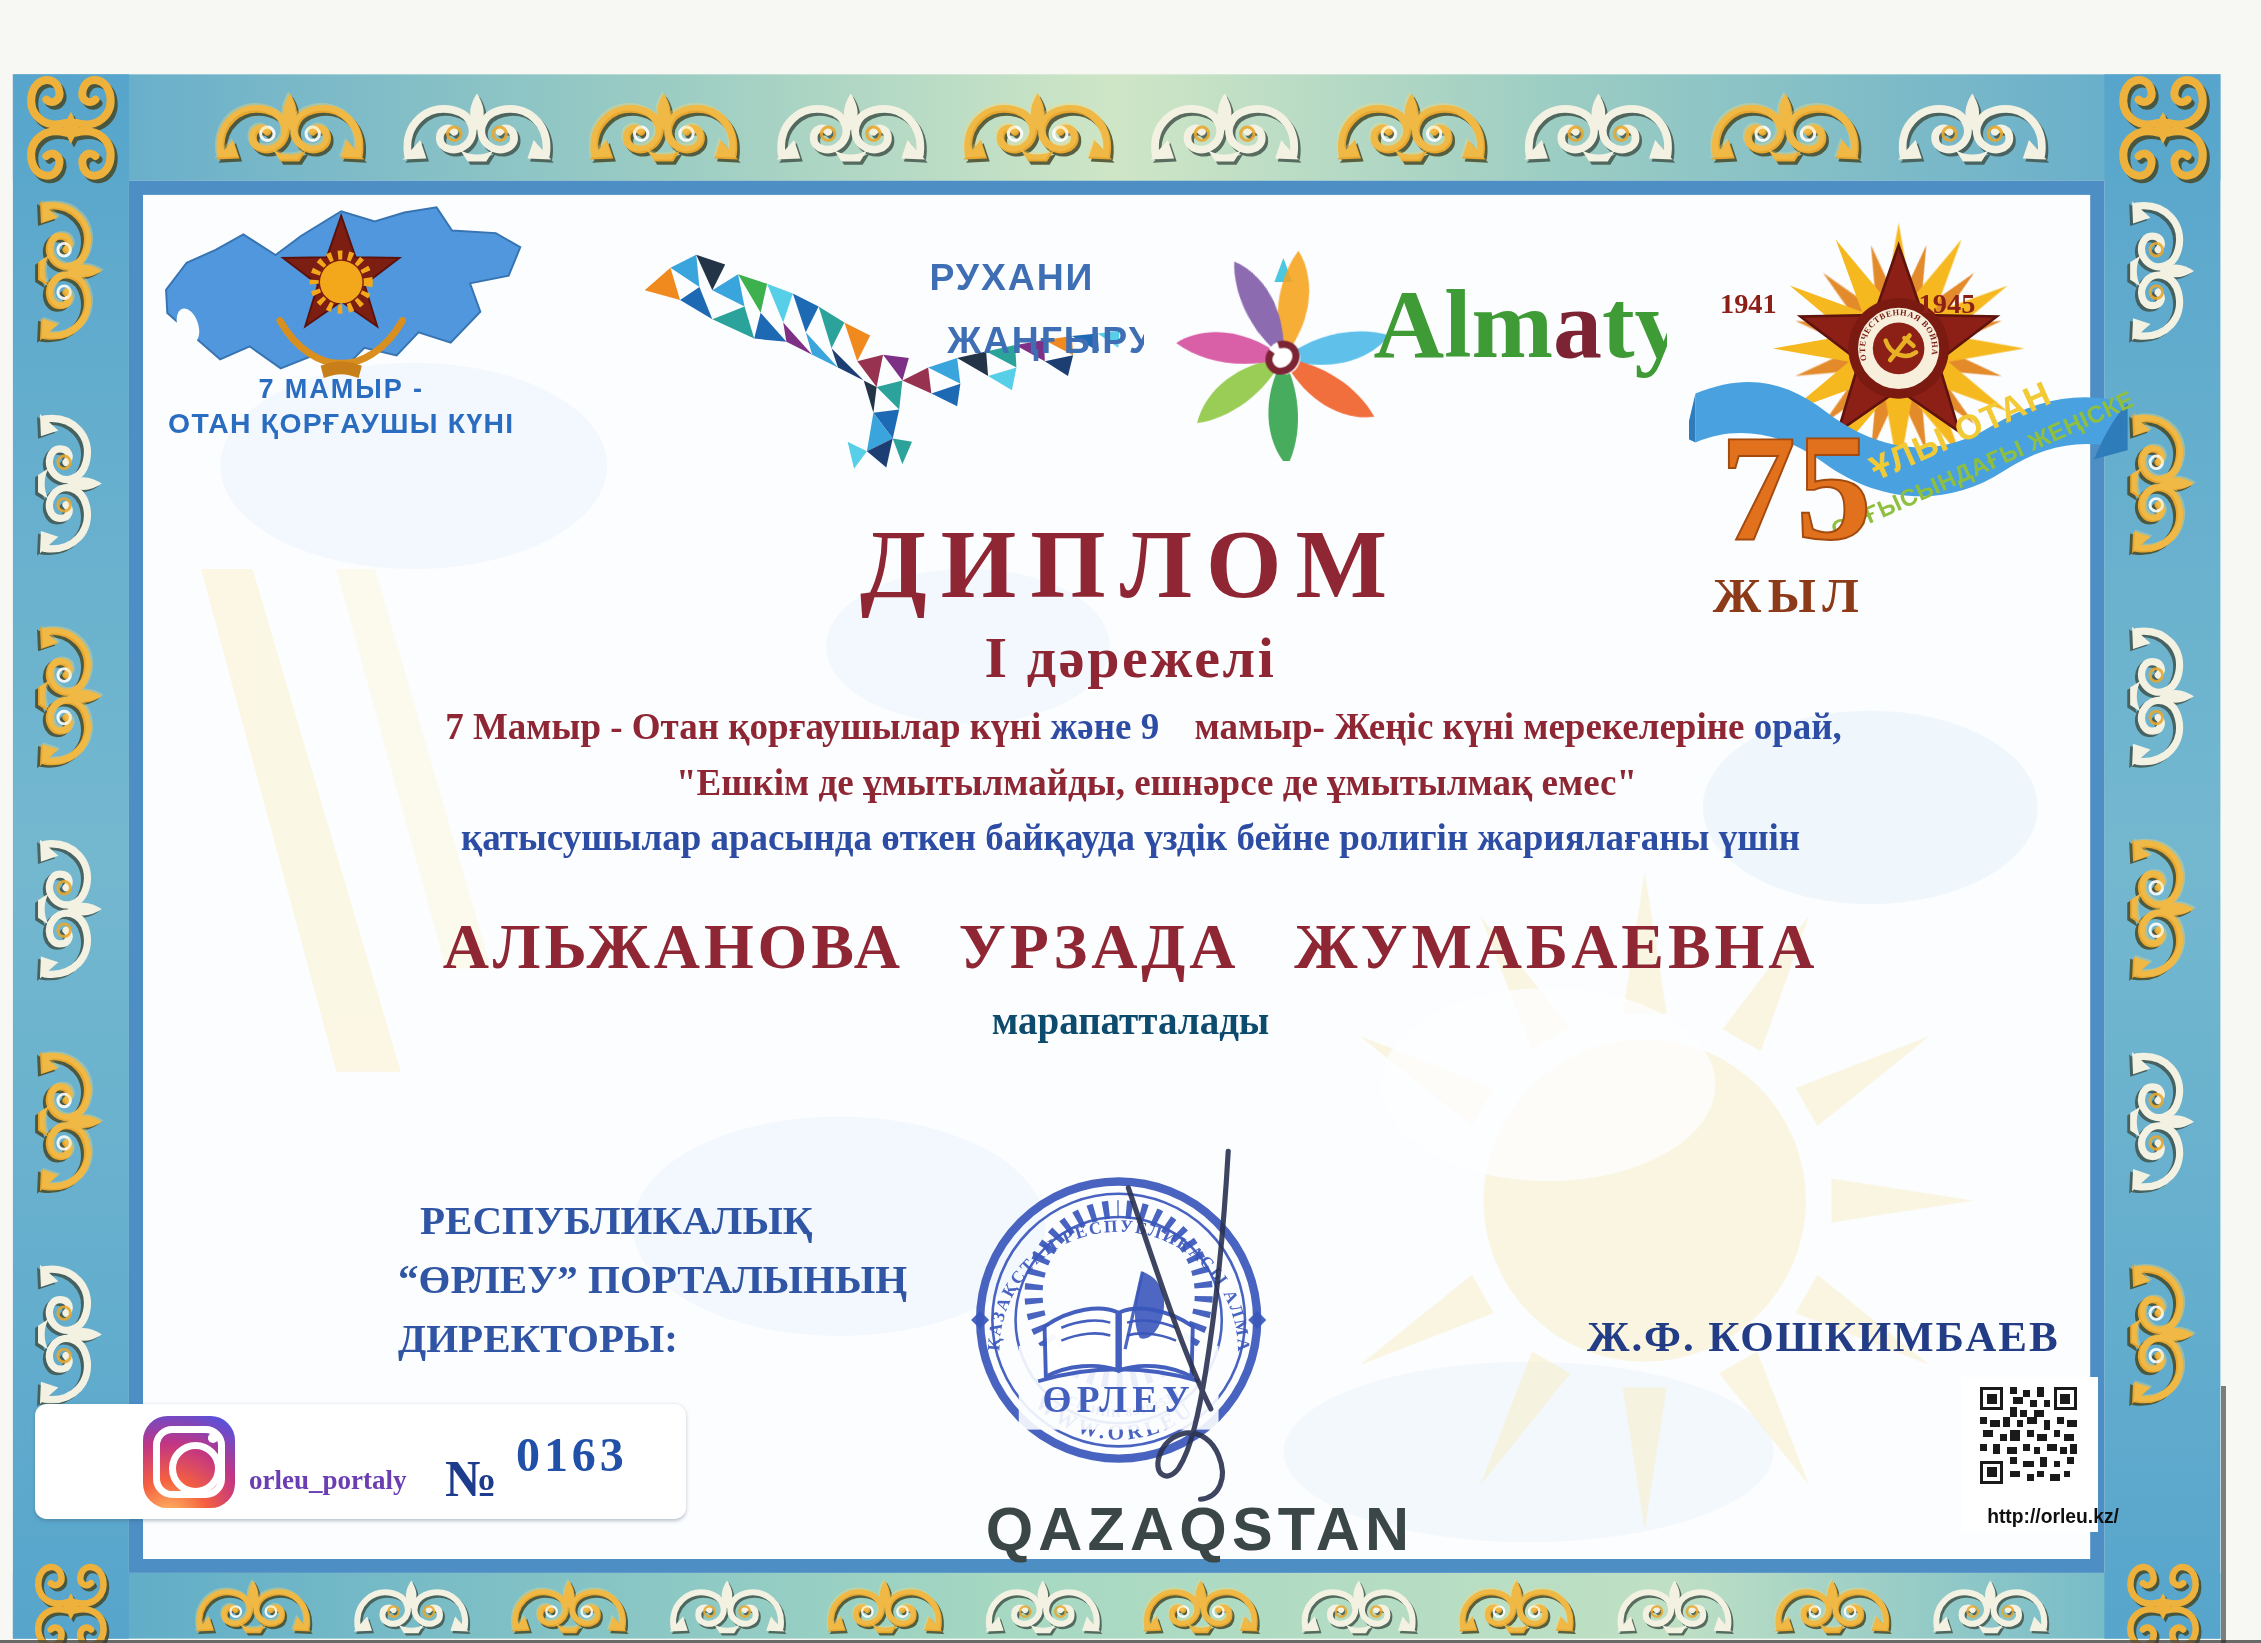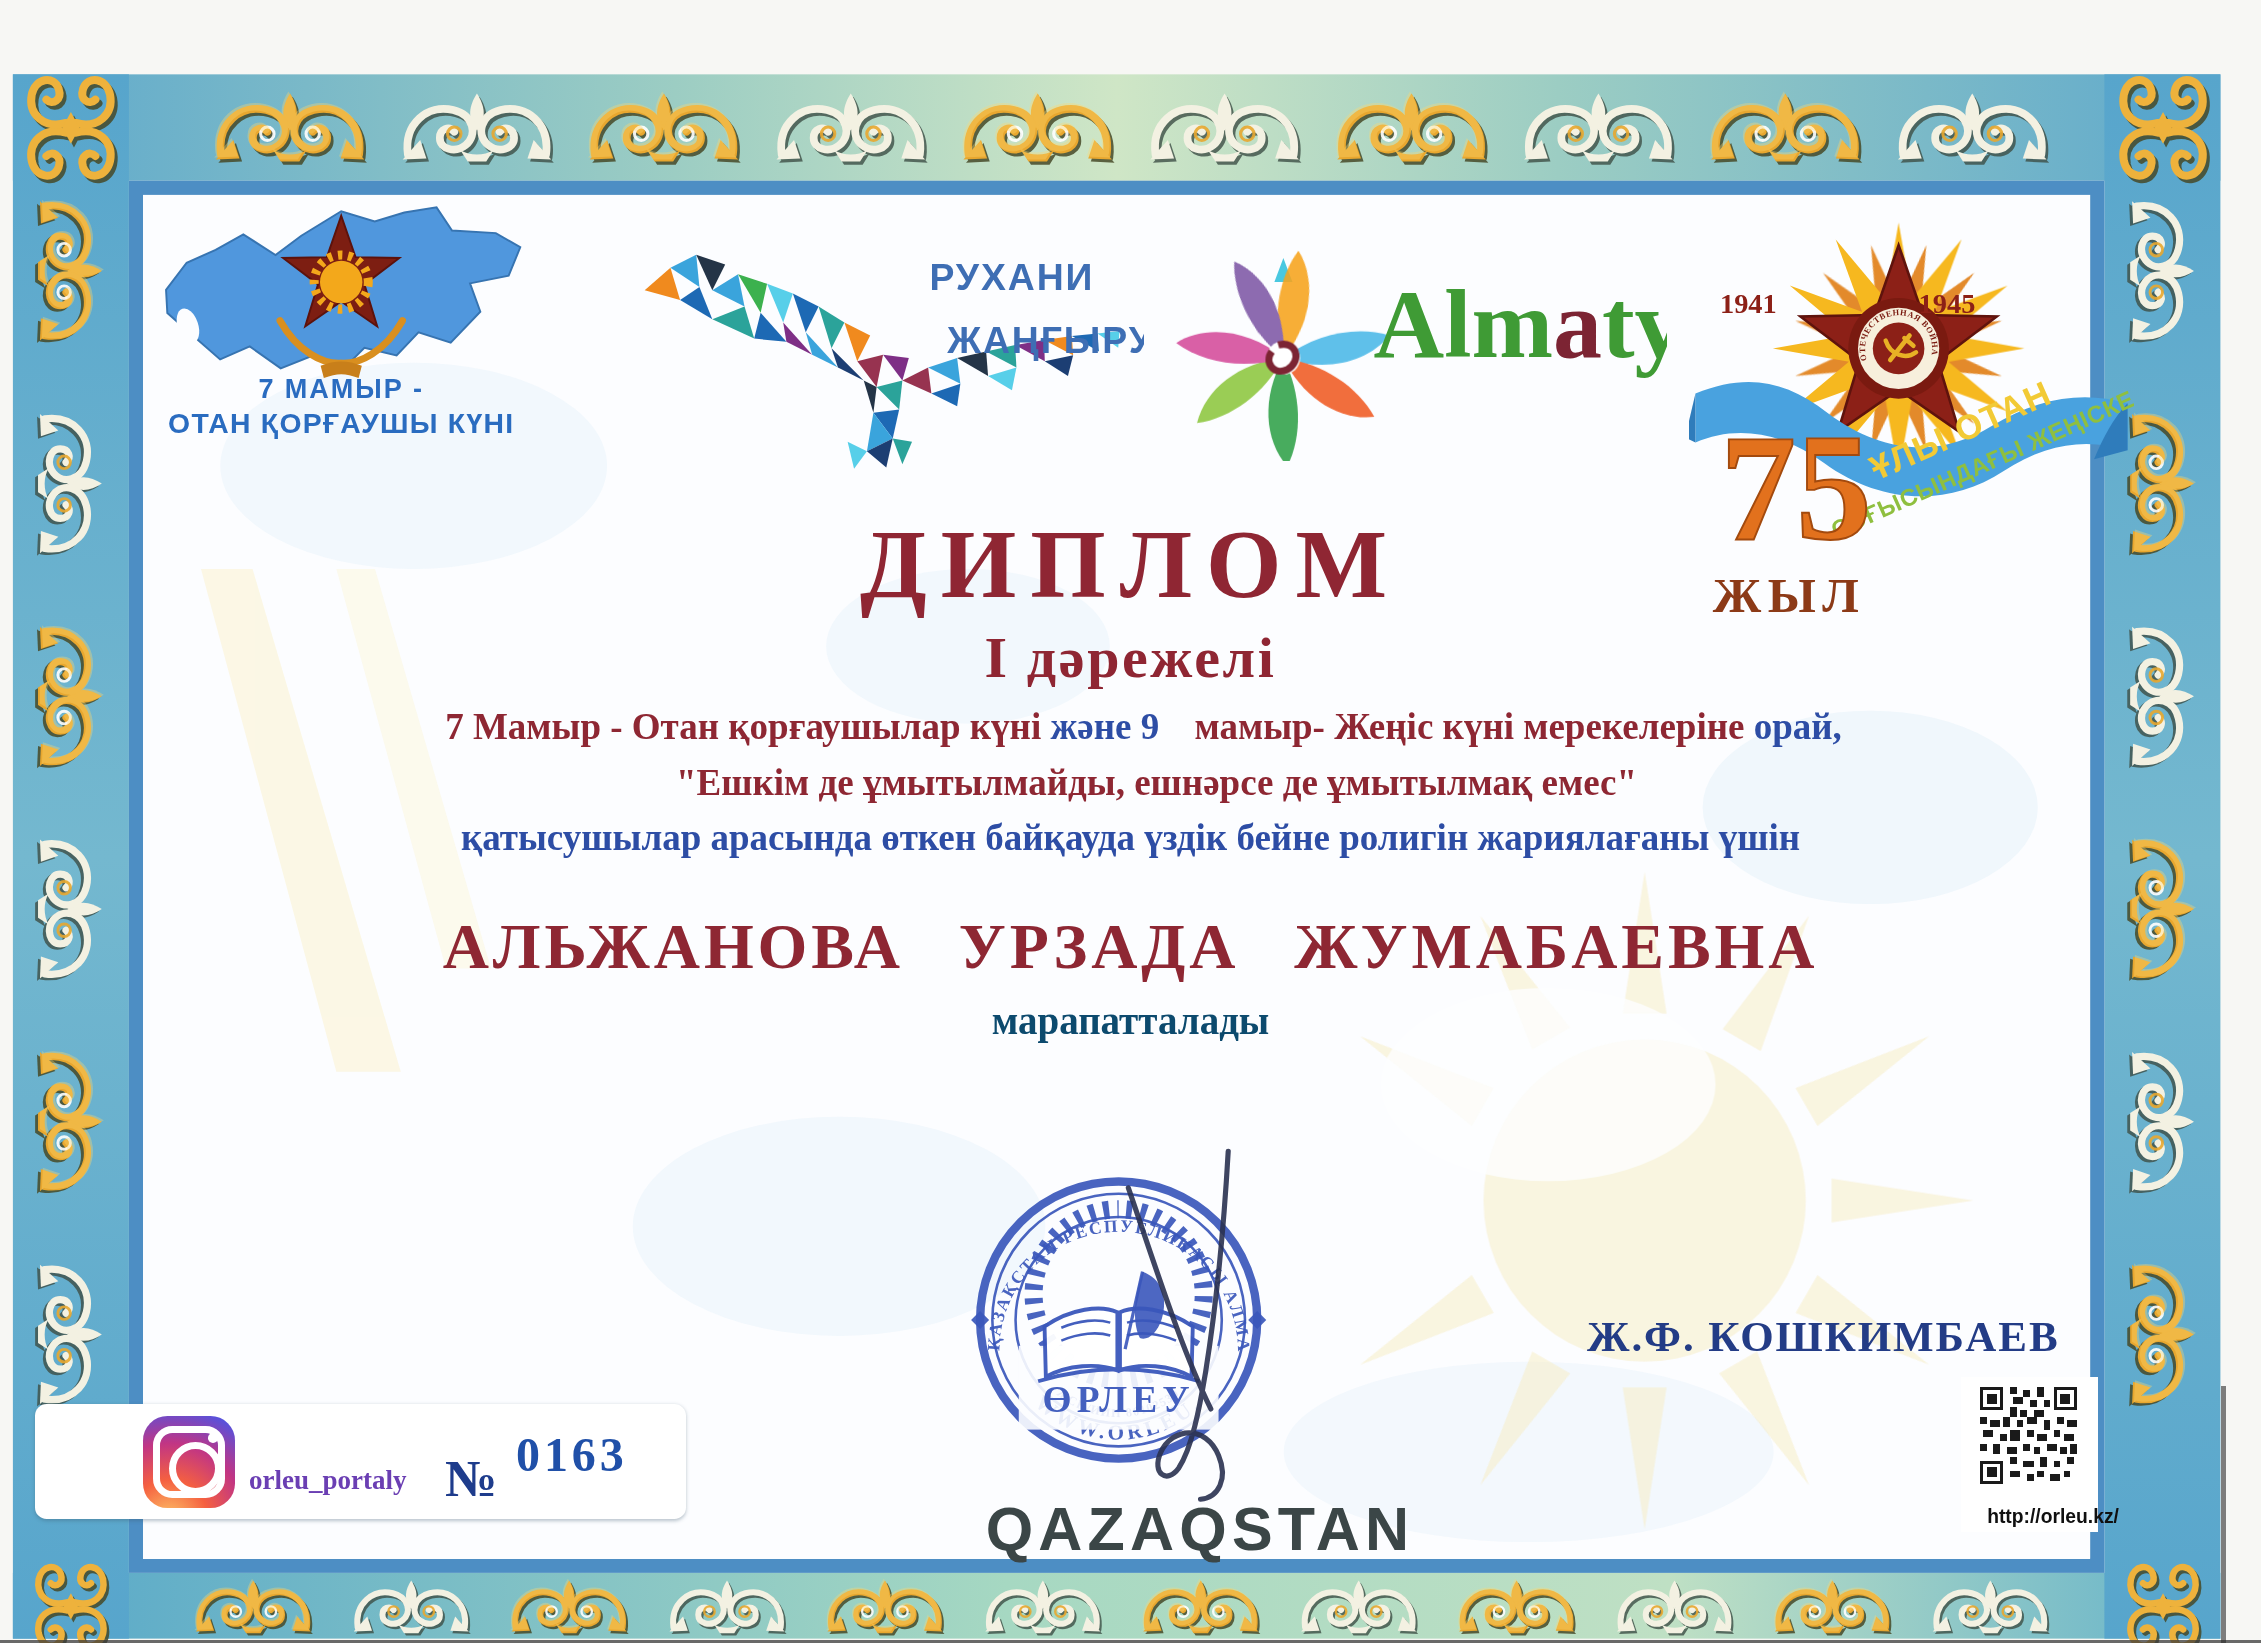--- a/index.html
+++ b/index.html
@@ -402,20 +402,25 @@
   <div class="abs center-x t-degree" style="top:624px">І дәрежелі</div>
   <div class="abs center-x t-title" style="top:509px">ДИПЛОМ</div>
 
   <div class="abs center-x t-body" style="top:705px"><span class="c-red">7 Мамыр - Отан қорғаушылар күні </span><span class="c-blue"> және 9 </span><span class="c-red"> мамыр- Жеңіс күні мерекелеріне </span><span class="c-blue"> орай,</span></div>
   <div class="abs center-x t-body c-red" style="top:761px">"Ешкім де ұмытылмайды, ешнәрсе де ұмытылмақ емес"</div>
   <div class="abs center-x t-body c-blue" style="top:816px">қатысушылар арасында өткен байқауда үздік бейне ролигін жариялағаны үшін</div>
 
   <div class="abs center-x t-name" style="top:910px">АЛЬЖАНОВА УРЗАДА ЖУМАБАЕВНА</div>
   <div class="abs center-x t-award" style="top:998px">марапатталады</div>
 
+  <div class="abs t-signer" style="left:398px;top:1191px">
+    <div class="ind">РЕСПУБЛИКАЛЫҚ</div>
+    <div>“ӨРЛЕУ” ПОРТАЛЫНЫҢ</div>
+    <div>ДИРЕКТОРЫ:</div>
+  </div>
   <div class="abs t-koshkim" style="left:1587px;top:1312px">Ж.Ф. КОШКИМБАЕВ</div>
 
   <svg class="abs" style="left:935px;top:1133px" width="464" height="387" viewBox="0 0 720 600">
     <defs>
       <path id="ringTop" d="M 100 338 A 185 185 0 1 1 470 338"></path>
       <path id="ringBottom" d="M 154 421 A 185 185 0 0 0 416 421"></path>
       <path id="ringId" d="M 188 405 A 150 150 0 0 0 382 405"></path>
     </defs>
     <g stroke="#3a57bb" fill="none" opacity="0.92">
       <circle cx="285" cy="290" r="215" stroke-width="13"></circle>

